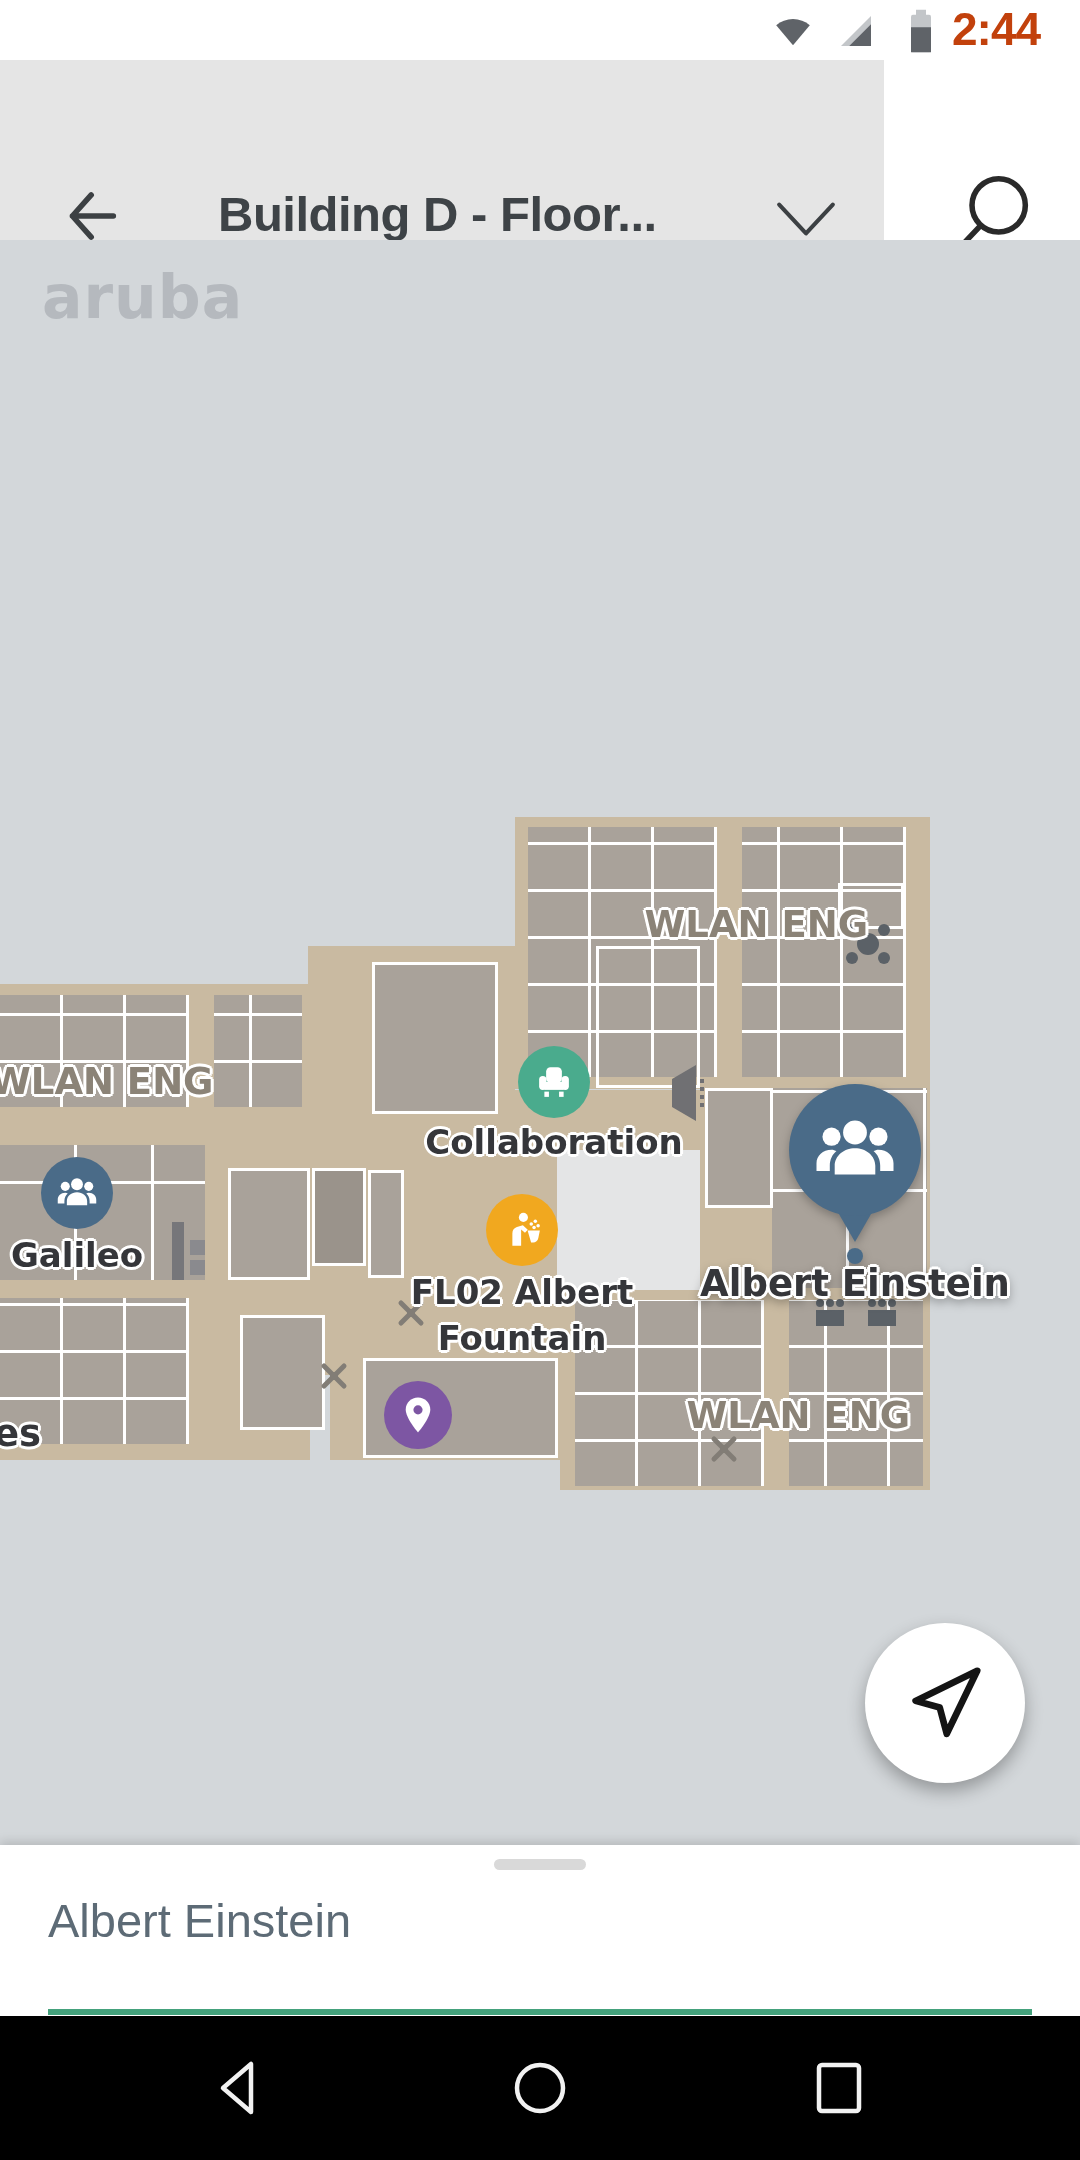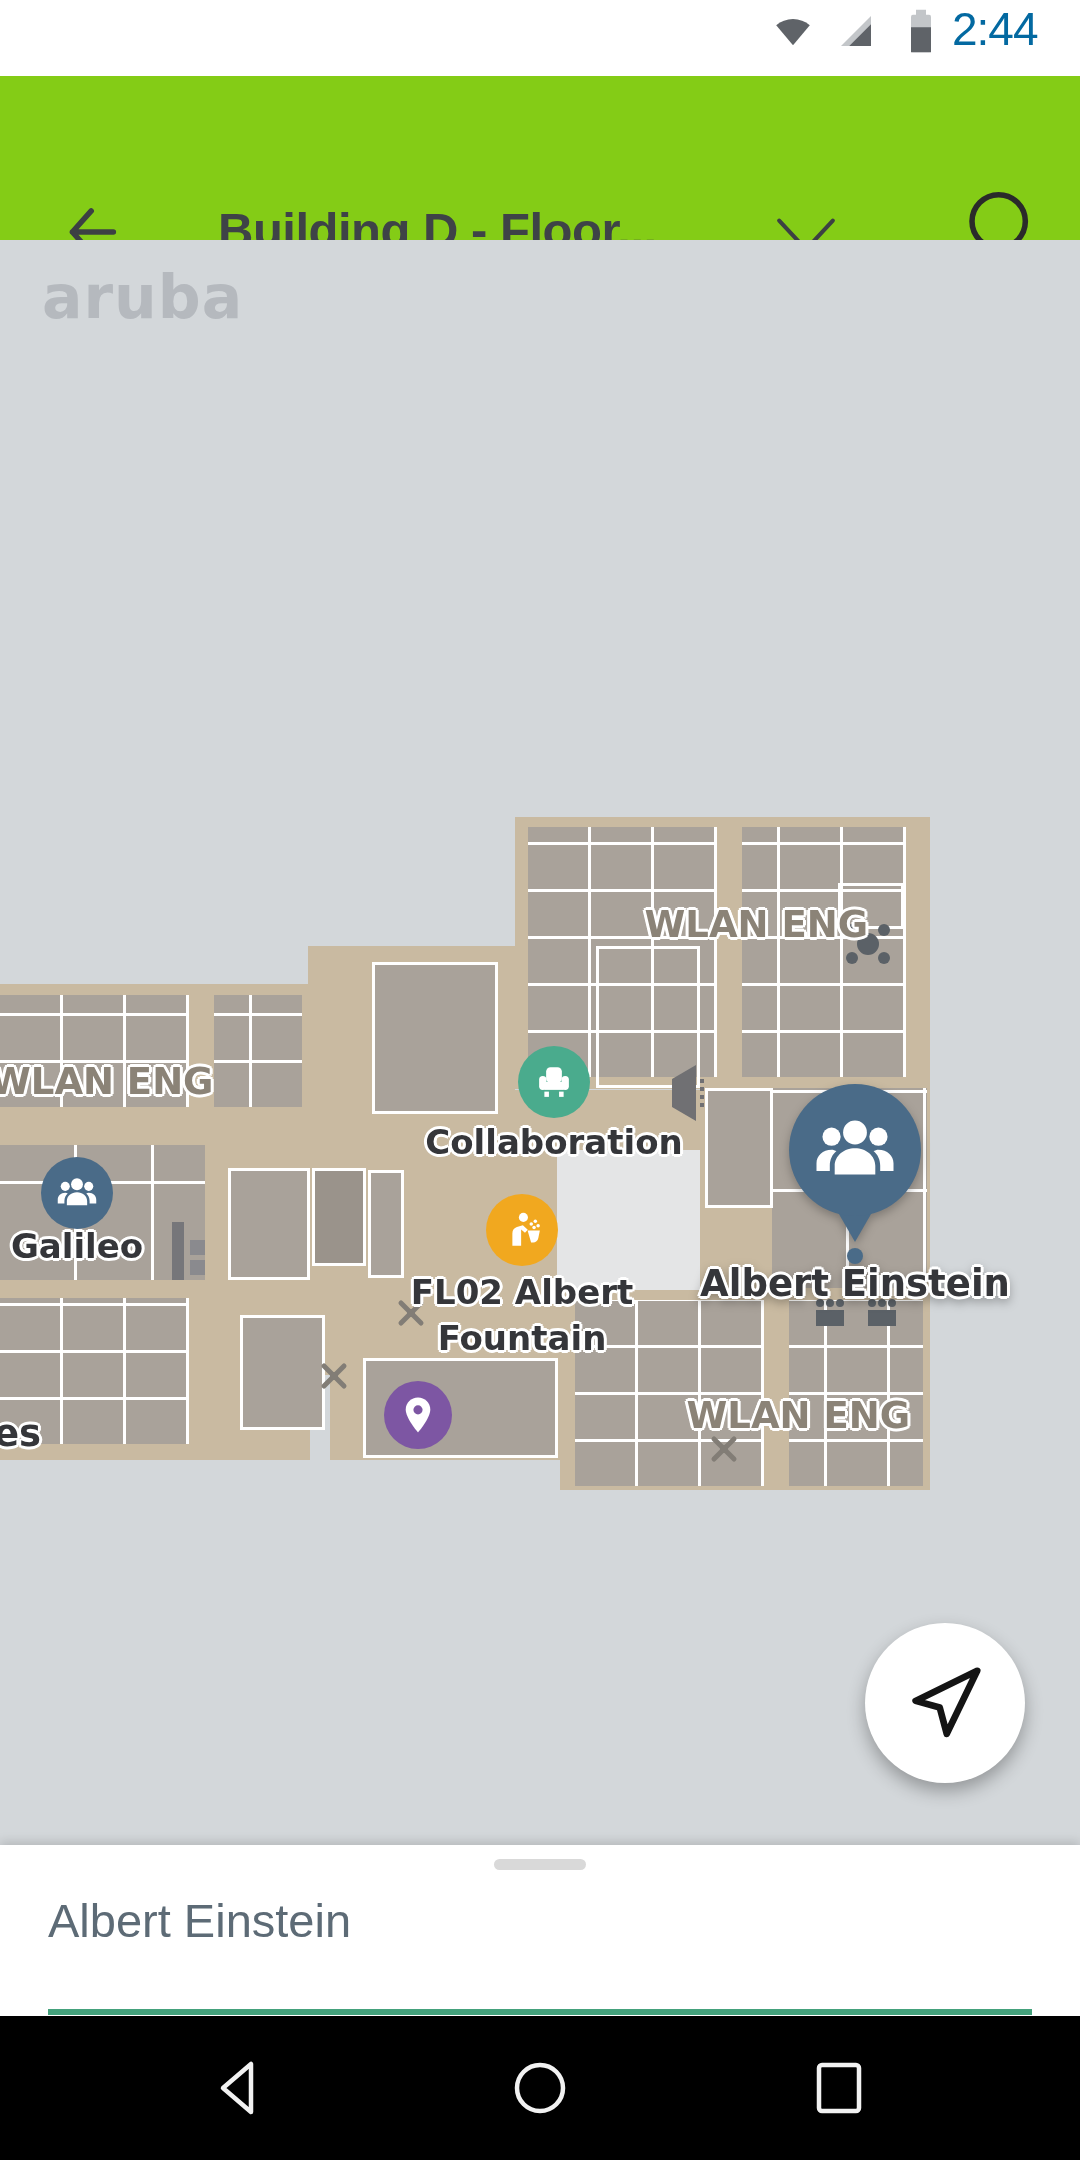--- a/index.html
+++ b/index.html
@@ -1,25 +1,25 @@
 <!DOCTYPE html>
 <html><head>
 <meta charset="utf-8">
 <style>
   html,body{margin:0;padding:0;background:#2b2b2b;}
   .screen{position:relative;width:1080px;height:2160px;margin:0 auto;background:#fff;
           font-family:"Liberation Sans",sans-serif;overflow:hidden;}
 
   
   .statusbar{position:absolute;left:0;top:0;width:1080px;height:60px;background:#fff;}
-  .statusbar .time{position:absolute;left:952px;top:2px;font-size:46px;font-weight:normal;color:#0369a1;letter-spacing:-1px;}
+  .statusbar .time{position:absolute;left:952px;top:2px;font-size:46px;font-weight:bold;color:#c2410c;letter-spacing:-1px;}
   .sb-icon{position:absolute;top:13px;}
 
   
-  .appbar{position:absolute;left:0;top:76px;width:1080px;height:180px;background:#84cc16;}
+  .appbar{position:absolute;left:0;top:60px;width:884px;height:180px;background:#e5e5e5;}
   .appbar .title{position:absolute;left:218px;top:126px;font-size:49px;font-weight:bold;color:#3e4347;letter-spacing:-0.5px;}
   .iconbtn{position:absolute;cursor:pointer;}
 
   
   .map{position:absolute;left:0;top:240px;width:1080px;height:1605px;background:#d3d7da;overflow:hidden;}
   .wm{position:absolute;left:42px;top:22px;font-size:60px;font-weight:bold;color:#b5b9be;letter-spacing:1px;font-family:"DejaVu Sans",sans-serif;}
   .bld{position:absolute;background:#c9baa1;}
   .desks{position:absolute;background-color:#a9a29a;
     background-image:
       repeating-linear-gradient(90deg,transparent 0 189px,#c9baa1 189px 214px),
@@ -195,21 +195,21 @@
           <circle cx="36" cy="36" r="36" fill="#4a6b88"></circle>
         </svg>
       <svg class="micon" width="42" height="42" viewBox="0 0 24 24">
         <circle cx="12" cy="7" r="3.4" fill="#fff"></circle>
           <circle cx="5.3" cy="8.2" r="2.6" fill="#fff"></circle>
           <circle cx="18.7" cy="8.2" r="2.6" fill="#fff"></circle>
         <path d="M12 11.5c-3.2 0-5.8 2.2-5.8 5V19h11.6v-2.5c0-2.8-2.6-5-5.8-5z" fill="#fff"></path>
         <path d="M5.3 11.9c-2.5 0-4.3 1.7-4.3 3.9V18h3.8v-1.5c0-1.7.7-3.2 1.9-4.2-.4-.2-.9-.4-1.4-.4z" fill="#fff"></path>
         <path d="M18.7 11.9c2.5 0 4.3 1.7 4.3 3.9V18h-3.8v-1.5c0-1.7-.7-3.2-1.9-4.2.4-.2.9-.4 1.4-.4z" fill="#fff"></path>
       </svg>
-      <div class="mlabel" style="top:69px;">Galileo</div>
+      <div class="mlabel" style="top:78px;">Galileo</div>
     </div>
 
     <div class="marker" style="left:486px;top:954px;">
       <svg class="mcircle" width="72" height="72">
           <circle cx="36" cy="36" r="36" fill="#f1a81f"></circle>
         </svg>
       <svg class="micon" width="42" height="42" viewBox="0 0 24 24">
         <circle cx="12.8" cy="4.8" r="2.6" fill="#fff"></circle>
         <path d="M6.5 21v-7.2c0-1.6 1-3 2.6-3.5l3.4-1 2.8 2.5-1.6 1.8-2.2-1.9V21h-5z" fill="#fff"></path>
         <path d="M15.2 12.3h7l-.9 4.4c-.3 1.4-1.5 2.4-2.9 2.4h-1.2l-2-6.8z" fill="#fff"></path>

